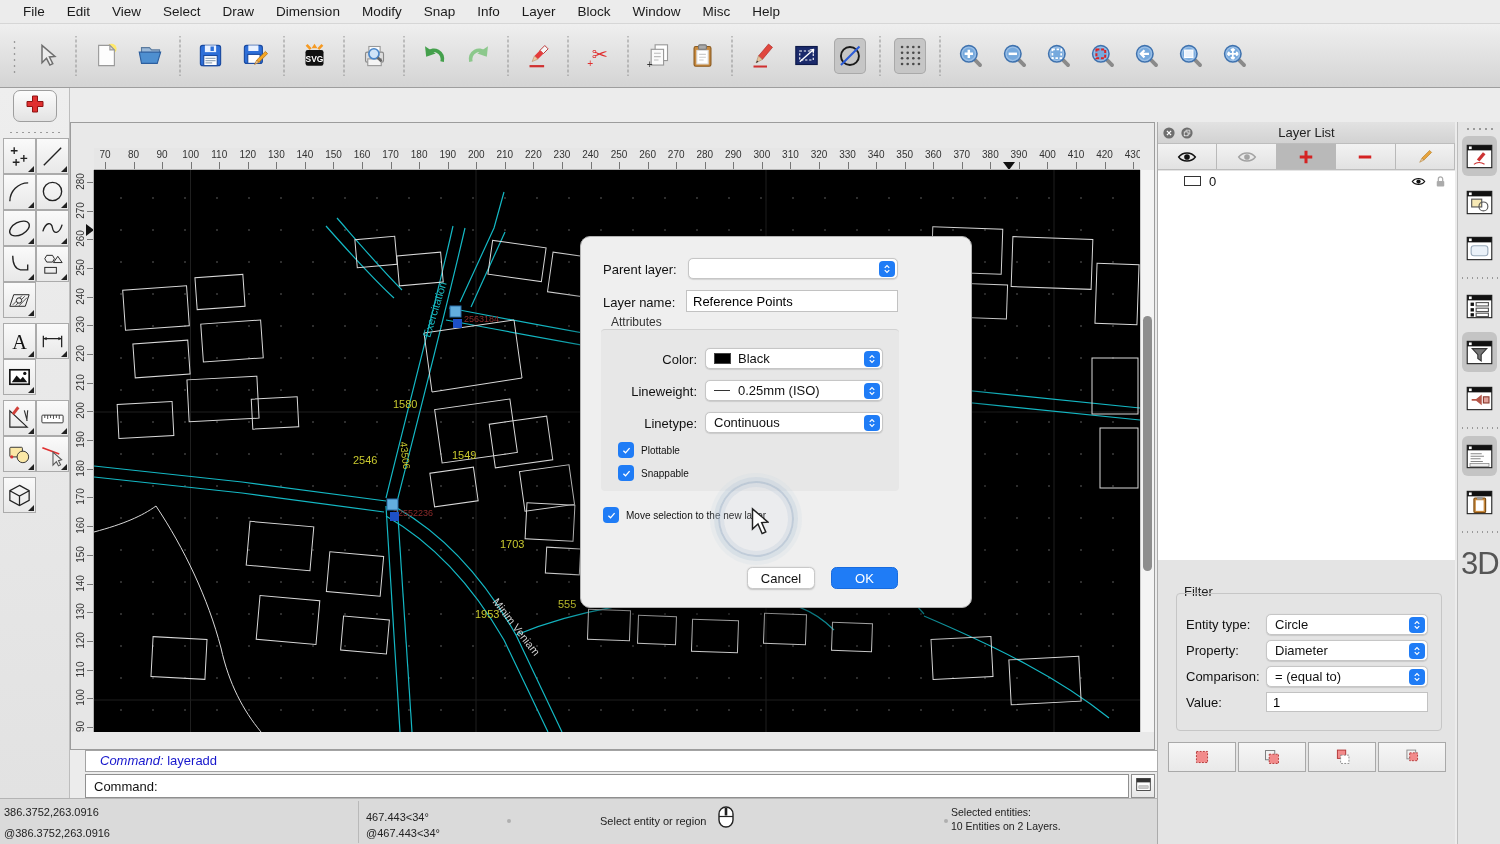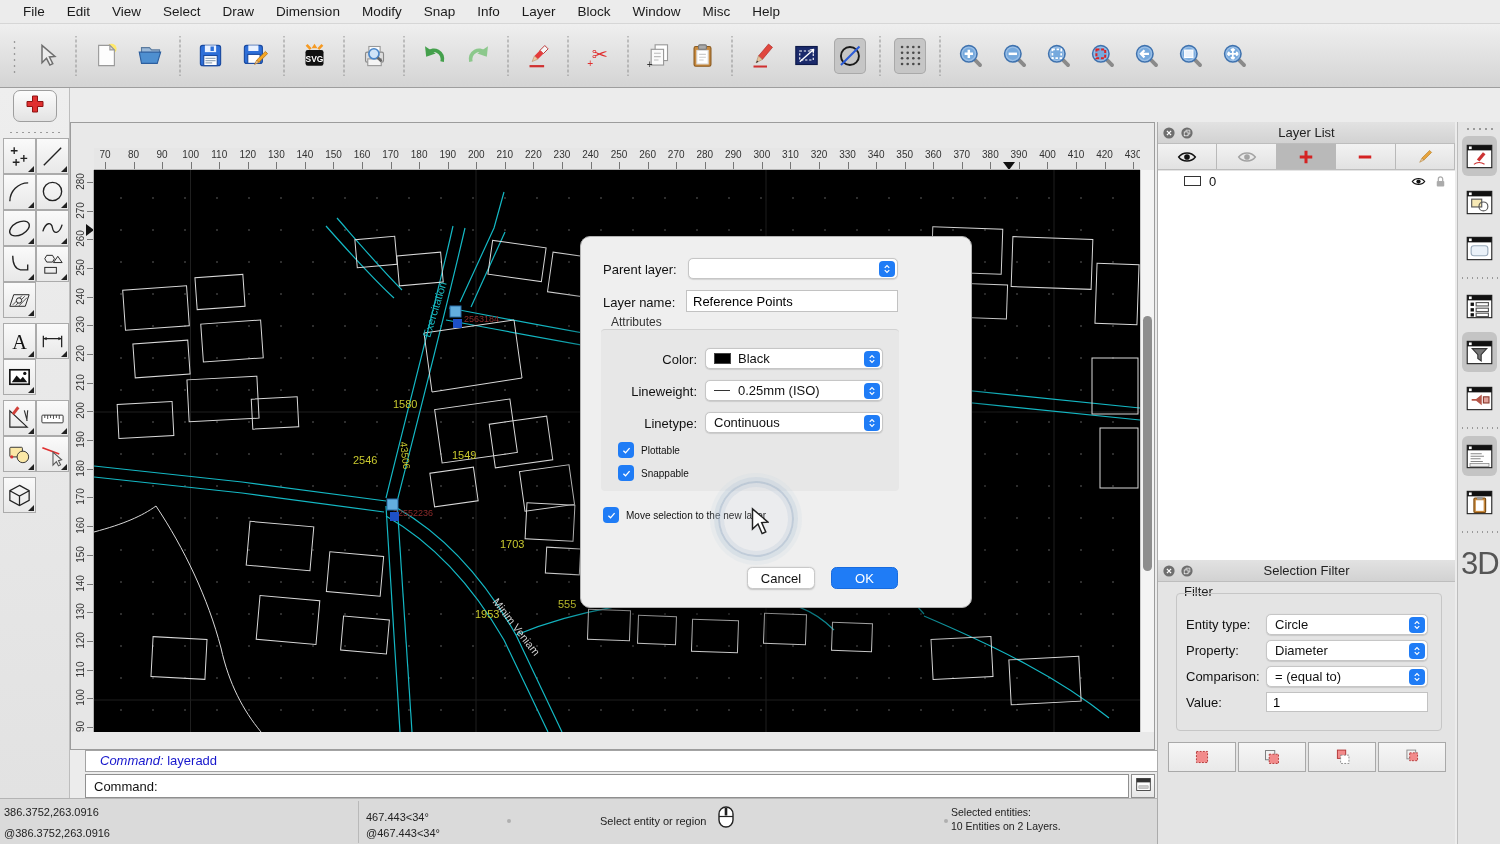--- a/index.html
+++ b/index.html
@@ -1042,32 +1042,20 @@
           <svg viewBox="0 0 24 24">
             <rect x="6" y="11" width="12" height="9" rx="1.5" fill="#ABABAB"></rect>
             <path d="M8.5 11 V 8 a3.5 3.5 0 0 1 7 0 V 11" fill="none" stroke="#ABABAB" stroke-width="2"></path>
           </svg>
         </span>
       </div>
     </div>
 </div>
 
 <div class="panel" style="left:1157px;top:560px;width:298px;height:284px;">
-  <div class="p-header">
-    <span class="p-close"><svg viewBox="0 0 20 20">
-          <circle cx="10" cy="10" r="8" fill="#6E6E6E"></circle>
-          <path d="M7 7 L13 13 M13 7 L7 13" stroke="#FFF" stroke-width="1.8"></path>
-        </svg></span>
-    <span class="p-detach"><svg viewBox="0 0 20 20">
-          <circle cx="10" cy="10" r="8" fill="#6E6E6E"></circle>
-          <rect x="6" y="8.5" width="5.5" height="5.5" fill="none" stroke="#FFF"></rect>
-          <path d="M8.5 8.5 V 6 H 14 V 11.5 H 11.5" fill="none" stroke="#FFF"></path>
-        </svg></span>
-    <div class="p-title">Selection Filter</div>
-  </div>
   <div class="filter-grouplabel">Filter</div>
   <div class="filter-box"></div>
 
   <div class="f-row" style="top:54px;">
     <span class="f-label">Entity type:</span>
     <div class="f-ctrl dropdown" style="position:absolute;">
       <span class="val">Circle</span>
       <span class="stepper">
           <svg viewBox="0 0 16 16">
             <path d="M5 6.5 L8 3.5 L11 6.5 M5 9.5 L8 12.5 L11 9.5" fill="none" stroke="#FFF" stroke-width="1.6"></path>

